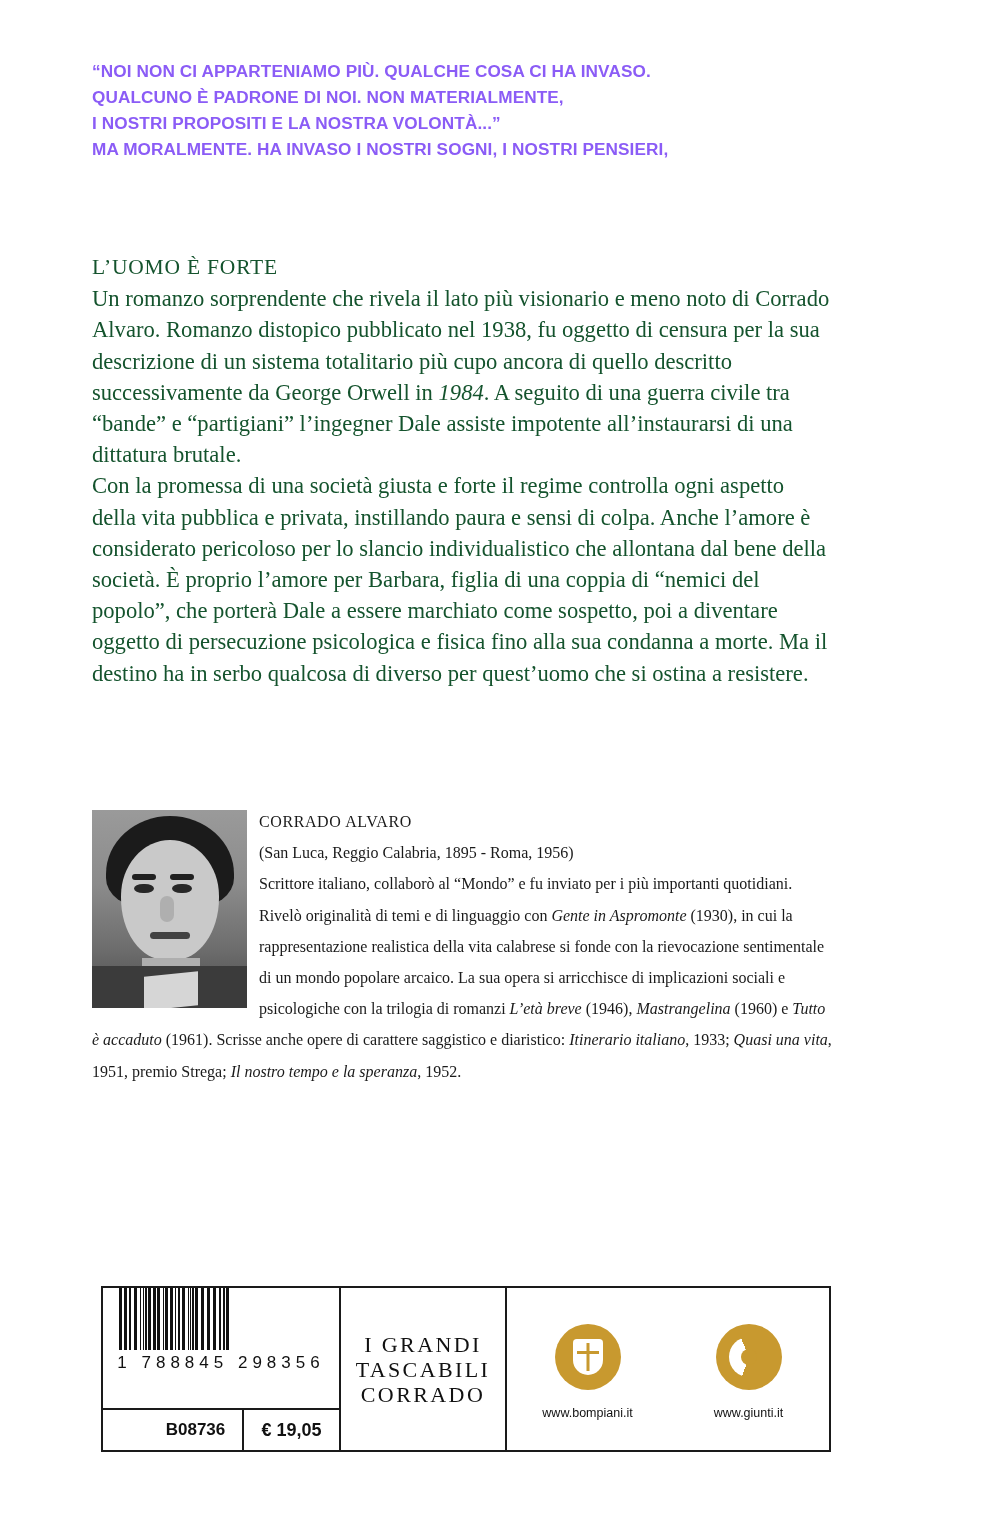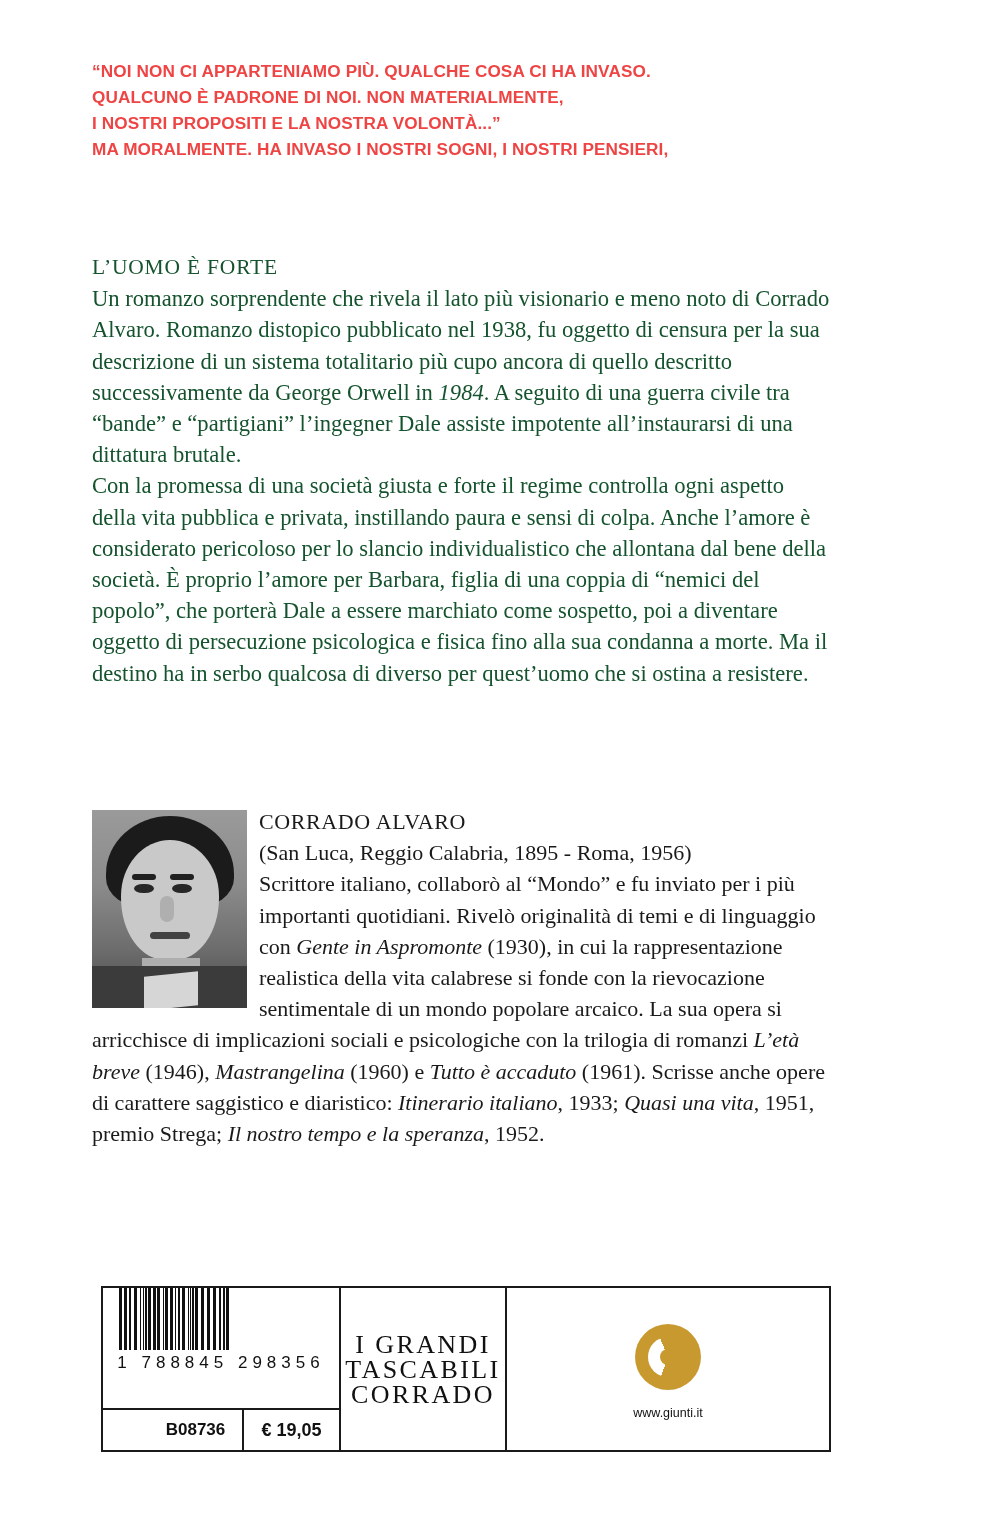--- a/index.html
+++ b/index.html
@@ -49,21 +49,21 @@
   
   .quote {
     position: absolute;
     left: 92px; top: 58px;
     width: 790px;
     font-family: "Liberation Sans", sans-serif;
     font-weight: 700;
     font-size: 17.2px;
     line-height: 26px;
     letter-spacing: 0.1px;
-    color: #ef4444;
+    color: #8b5cf6;
     text-transform: uppercase;
   }
   .quote div { white-space: nowrap; }
 
   
   .blurb {
     position: absolute;
     left: 92px; top: 252px;
     width: 740px;
     font-family: "Liberation Serif", serif;
@@ -77,21 +77,21 @@
   }
   .blurb p { margin: 0; }
   .blurb i { font-style: italic; font-family: Liberation Serif, serif; }
 
   
   .author-block {
     position: absolute;
     left: 92px; top: 806px;
     width: 740px;
     font-family: "Liberation Serif", serif;
-    font-size: 22px;
+    font-size: 16px;
     line-height: 31.2px;
     color: #1a1a1a;
   }
   .author-photo {
     float: left;
     width: 155px; height: 198px;
     margin: 4px 12px 2px 0;
     background: #6f6f6f;
     position: relative;
     overflow: hidden;
@@ -182,21 +182,21 @@
     font-weight: 700;
     font-size: 18px;
   }
   .pub-cell {
     width: 166px;
     border-right: 2px solid #1a1a1a;
     display: flex; align-items: center; justify-content: center;
   }
   .pub-logo {
     font-family: "Liberation Serif", serif;
-    font-size: 26px;
+    font-size: 22px;
     line-height: 25px;
     letter-spacing: 2.4px;
     text-align: center;
     color: #111;
   }
   .site-cell {
     flex: 1;
     display: flex; align-items: center; justify-content: space-around;
   }
   .site-item { text-align: center; width: 50%; }
@@ -349,20 +349,28 @@
       <div class="pub-logo">
         <div>I GRANDI</div>
         <div>TASCABILI</div>
         <div>CORRADO</div>
       </div>
     </div>
 
     <div class="site-cell">
       <div class="site-item">
         <div class="mark">
+          <div class="circle-mark bomp-mark">
+              <div class="inner"></div>
+            </div>
+        </div>
+        <div class="url">www.bompiani.it</div>
+      </div>
+      <div class="site-item">
+        <div class="mark">
           <div class="circle-mark giunti-mark">
               <div class="inner"></div>
             </div>
         </div>
         <div class="url">www.giunti.it</div>
       </div>
     </div>
 
   </div>
 </div>

